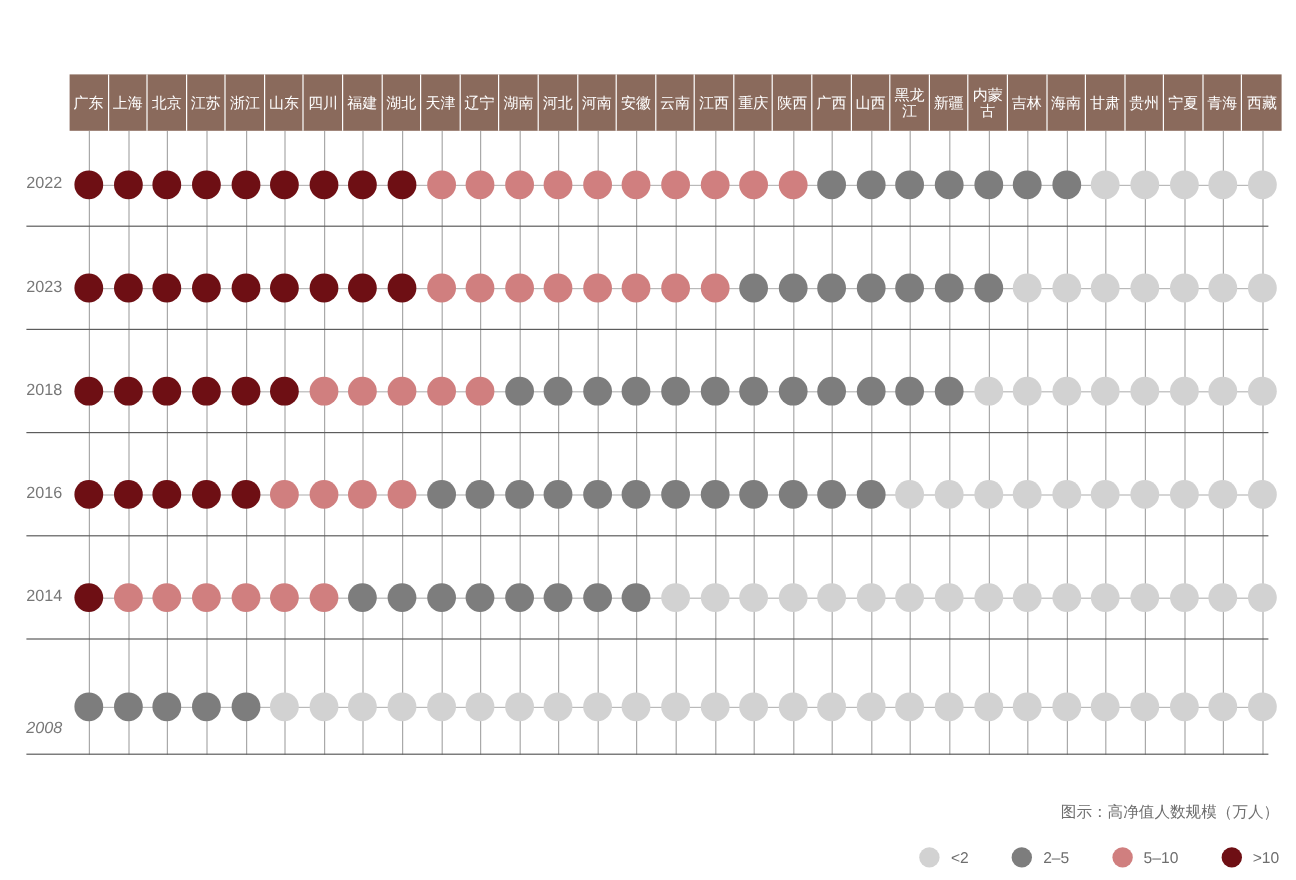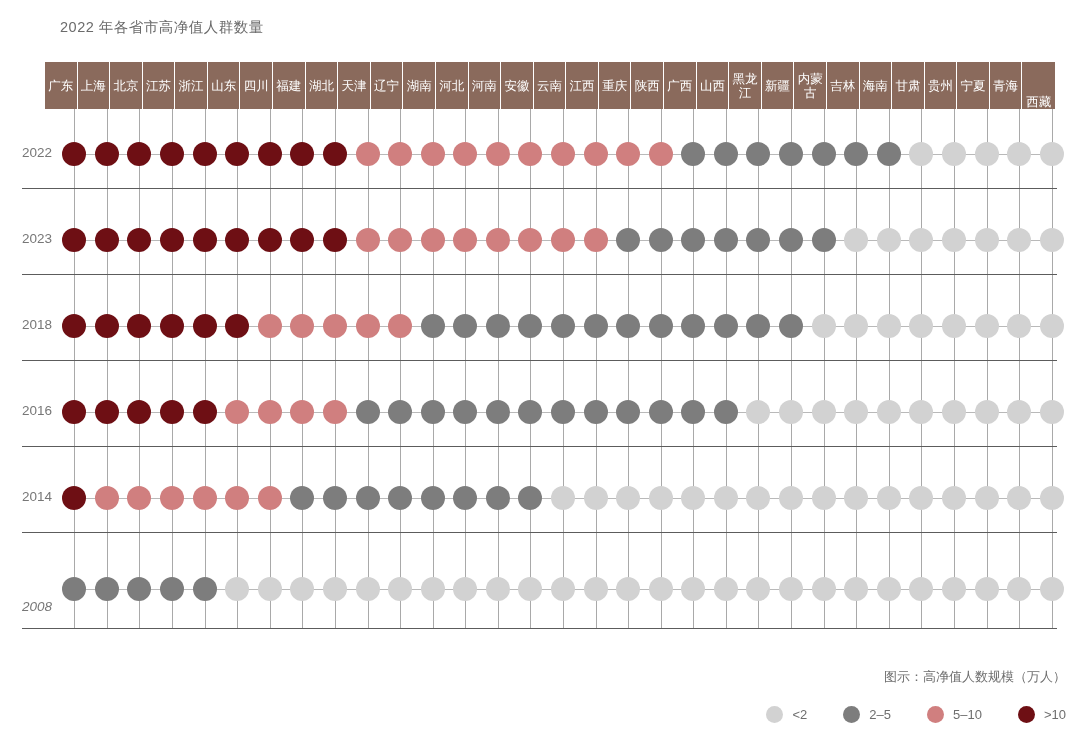--- a/index.html
+++ b/index.html
@@ -21,21 +21,21 @@
     background:#8a6a5c;
   }
   .hcell{
     position:absolute;top:0;height:47px;
     box-sizing:border-box;
     display:flex;align-items:center;justify-content:center;
     color:#ffffff;font-size:12.5px;line-height:1.12;
     text-align:center;
     border-right:1px solid #ffffff;
   }
-  .hcell.last{border-right:none;align-items:flex-end;}
+  .hcell.last{border-right:none;}
   .hcell span{display:block;}
 
   
   .plot{position:absolute;left:0;top:109px;width:1080px;height:520px;padding-left:12px;}
 
   .vline{
     position:absolute;top:0;width:1px;background:#9a9a9a;
     opacity:.85;
   }
   .rowsep{
@@ -64,23 +64,22 @@
   .legend-item{display:flex;align-items:center;margin-left:36px;}
   .legend-item:first-child{margin-left:0;}
   .legend-swatch{width:17px;height:17px;border-radius:50%;margin-right:9px;}
   .legend-label{font-size:13px;color:#6e6e6e;}
 </style>
 </head>
 <body>
 
 <div id="chart-root">
 
-  <div class="title">2022 年各省市高净值人群数量</div>
-
-  <div class="header-band" id="header-band" style="left: 45px; width: 1010px;">
+
+  <div class="header-band" id="header-band" style="left: 58px; width: 1010px;">
       <div class="hcell" style="left: 0px; width: 32.5806px;">
         <span>广东</span>
       </div>
       <div class="hcell" style="left: 32.5806px; width: 32.5806px;">
         <span>上海</span>
       </div>
       <div class="hcell" style="left: 65.1613px; width: 32.5806px;">
         <span>北京</span>
       </div>
       <div class="hcell" style="left: 97.7419px; width: 32.5806px;">

